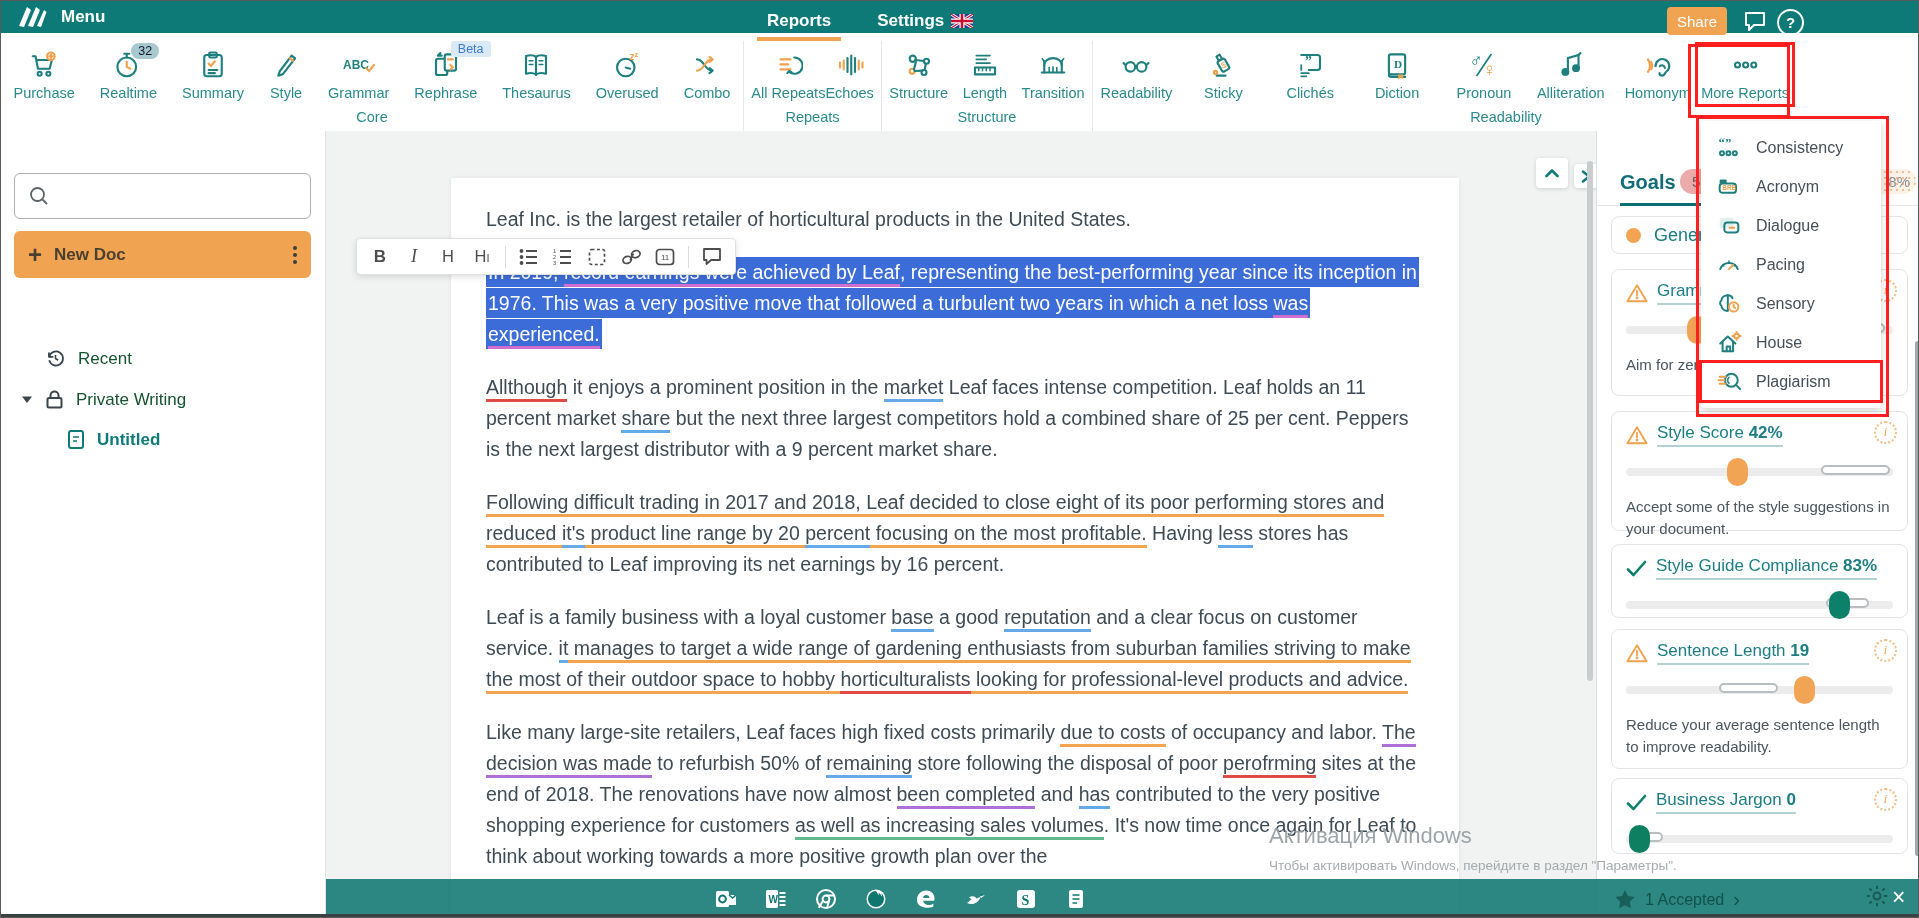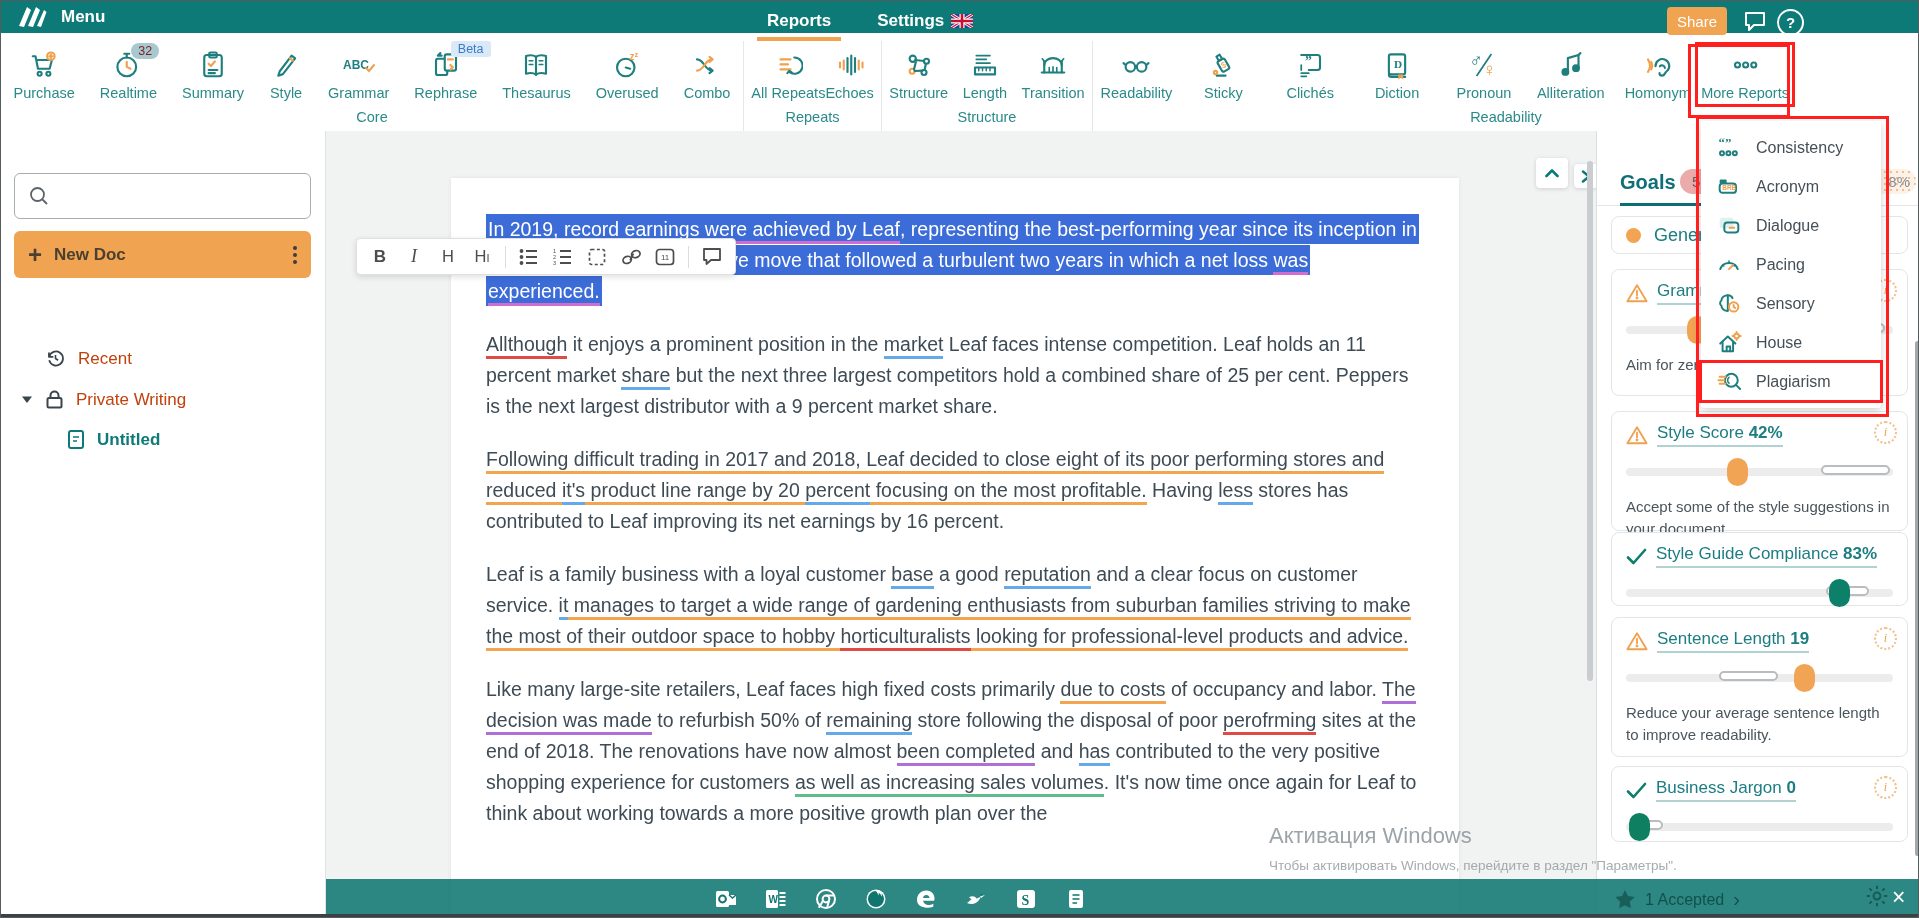--- a/index.html
+++ b/index.html
@@ -25,37 +25,37 @@
   .rtoolbar{position:absolute;left:0;top:40px;width:1919px;height:90px;background:#fff;
             border-bottom:1px solid #e0e2e2;display:flex;}
   .rgroup{display:flex;flex-direction:column;border-right:1px solid #e6e8e8;box-sizing:border-box;}
   .rgroup:last-child{border-right:none;}
   .rgroup .items{display:flex;flex:1;align-items:flex-start;padding-top:7px;}
   .ritem{position:relative;display:flex;flex-direction:column;align-items:center;gap:3px;cursor:pointer;}
   .ritem .ric{width:34px;height:34px;display:flex;align-items:center;justify-content:center;}
   .ritem .rlabel{font-size:14.5px;color:var(--label-teal);white-space:nowrap;}
   .ritem.red-annotated{outline:3px solid var(--annotation-red);outline-offset:3px;}
   .rgroup .glabel{font-size:14.5px;color:var(--label-teal);text-align:center;padding:2px 0 6px 0;}
-  .num-badge{position:absolute;top:-5px;left:55%;background:#a7c8ce;color:#7f1d1d;font-size:12.5px;
+  .num-badge{position:absolute;top:-5px;left:55%;background:#a7c8ce;color:#0f172a;font-size:12.5px;
              padding:1px 7px;border-radius:9px;}
   .beta-badge{position:absolute;top:-7px;left:58%;background:#d9e9f8;color:#3a7bc9;font-size:12.5px;
               padding:1px 7px;border-radius:3px;}
   
   .sidebar{position:absolute;left:0;top:130px;width:325px;height:788px;background:#fff;
            border-right:1px solid #e2e4e4;box-sizing:border-box;}
   .search-box{position:absolute;left:13px;top:42px;width:297px;height:46px;border:1px solid #a9adb0;
               border-radius:6px;display:flex;align-items:center;box-sizing:border-box;background:#fff;}
   .search-box .sic{margin-left:13px;}
   .newdoc-btn{position:absolute;left:13px;top:100px;width:297px;height:47px;background:var(--accent-orange);
               border-radius:6px;display:flex;align-items:center;cursor:pointer;box-sizing:border-box;padding:0 14px;}
   .newdoc-btn .plus{font-size:24px;color:#4a4031;font-weight:bold;line-height:1;}
   .newdoc-btn .ndlabel{margin-left:12px;font-size:17px;font-weight:bold;color:#4a4031;}
   .newdoc-btn .kebab{margin-left:auto;display:flex;flex-direction:column;gap:3px;}
   .newdoc-btn .kebab i{width:4px;height:4px;border-radius:50%;background:#3d3d3d;}
-  .side-row{position:absolute;display:flex;align-items:center;gap:12px;font-size:17px;color:#c2410c;cursor:pointer;}
+  .side-row{position:absolute;display:flex;align-items:center;gap:12px;font-size:17px;color:#14532d;cursor:pointer;}
   .side-row.active{color:var(--topbar);font-weight:bold;}
   .collapse-left{position:absolute;left:326px;top:170px;width:22px;height:26px;background:#fff;
                  border:1px solid #e3e5e5;border-left:none;border-radius:0 4px 4px 0;
                  display:flex;align-items:center;justify-content:center;cursor:pointer;box-shadow:1px 1px 3px rgba(0,0,0,.08);}
   
   .editor{position:absolute;left:325px;top:130px;width:1270px;height:788px;background:#f1f2f2;}
   .doc-page{position:absolute;left:125px;top:47px;width:1008px;height:741px;background:#fff;
             box-shadow:0 0 4px rgba(0,0,0,.07);box-sizing:border-box;padding:26px 33px 0 35px;overflow:hidden;}
   .doc-page p{margin:0 0 22px 0;font-size:19.5px;line-height:31px;color:var(--text-dark);}
   .doc-page p.selected{margin-top:10px;}
@@ -481,20 +481,21 @@
     </div>
   </div>
   <div class="collapse-left">
     <svg width="10" height="12" viewBox="0 0 10 12" fill="none" stroke="#0e7a77" stroke-width="2.4" stroke-linecap="round" stroke-linejoin="round">
         <path d="M8 1 L2 6 L8 11"></path>
       </svg>
   </div>
 
   <div class="editor">
     <div class="doc-page">
+        <p><span>Leaf Inc. is the largest retailer of horticultural products in the United States.</span></p>
         <p class="selected"><span class="sel-bg"><span>In 2019, </span><span class="u-pink">record earnings were achieved by Leaf</span><span>, representing the best-performing year since its inception in 1976. This was a very positive move that followed a turbulent two years in which a net loss </span><span class="u-pink">was experienced.</span></span></p>
         <p><span class="u-red">Allthough</span><span> it enjoys a prominent position in the </span><span class="u-blue">market</span><span> Leaf faces intense competition. Leaf holds an 11 percent market </span><span class="u-blue">share</span><span> but the next three largest competitors hold a combined share of 25 per cent. Peppers is the next largest distributor with a 9 percent market share.</span></p>
         <p><span class="u-orange">Following difficult trading in 2017 and 2018, Leaf decided to close eight of its poor performing stores and reduced </span><span class="u-blue">it's</span><span class="u-orange"> product line range by 20 </span><span class="u-blue">percent</span><span class="u-orange"> focusing on the most profitable.</span><span> Having </span><span class="u-blue">less</span><span> stores has contributed to Leaf improving its net earnings by 16 percent.</span></p>
         <p><span>Leaf is a family business with a loyal customer </span><span class="u-blue">base</span><span> a good </span><span class="u-blue">reputation</span><span> and a clear focus on customer service. </span><span class="u-blue">it</span><span class="u-orange"> manages to target a wide range of gardening enthusiasts from suburban families striving to make the most of their outdoor space to hobby </span><span class="u-red">horticulturalists</span><span class="u-orange"> looking for professional-level products and advice.</span></p>
         <p><span>Like many large-site retailers, Leaf faces high fixed costs primarily </span><span class="u-orange">due to costs</span><span> of occupancy and labor. </span><span class="u-purple">The decision was made</span><span> to refurbish 50% of </span><span class="u-blue">remaining</span><span> store following the disposal of poor </span><span class="u-red">perofrming</span><span> sites at the end of 2018. The renovations have now almost </span><span class="u-purple">been completed</span><span> and </span><span class="u-blue">has</span><span> contributed to the very positive shopping experience for customers </span><span class="u-green">as well as increasing sales volumes</span><span>. It's now time once again for Leaf to think about working towards a more positive growth plan over the</span></p>
       </div>
     <div class="fmt-toolbar">
         <span class="fmt-btn">
           <span style="font-weight:bold;font-size:17px;">B</span>
         </span>
@@ -586,21 +587,21 @@
       <span class="gtitle">Grammar</span>
     </div>
     <span class="info-i">i</span>
     <div class="slider">
       <div class="track"></div>
       <div class="pill" style="left:83%;width:14%;"></div>
       <div class="handle" style="left:23%;background:var(--handle-orange);"></div>
     </div>
     <div class="gdesc">Aim for zero</div>
         </div>
-        <div class="gcard" style="height: 120px; margin-bottom: 1px;">
+        <div class="gcard" style="height: 120px; margin-bottom: 13px;">
           <div class="head">
       <span>
               <svg width="22" height="20" viewBox="0 0 24 21" fill="none" stroke="#f0a14e" stroke-width="2" stroke-linejoin="round">
                 <path d="M12 2 L22.5 19.5 H1.5z"></path>
                 <path d="M12 8v5" stroke-linecap="round"></path>
                 <circle cx="12" cy="16" r="0.6" fill="#f0a14e"></circle>
               </svg>
             </span>
       <span class="gtitle">Style Score <b>42%</b></span>
     </div>

